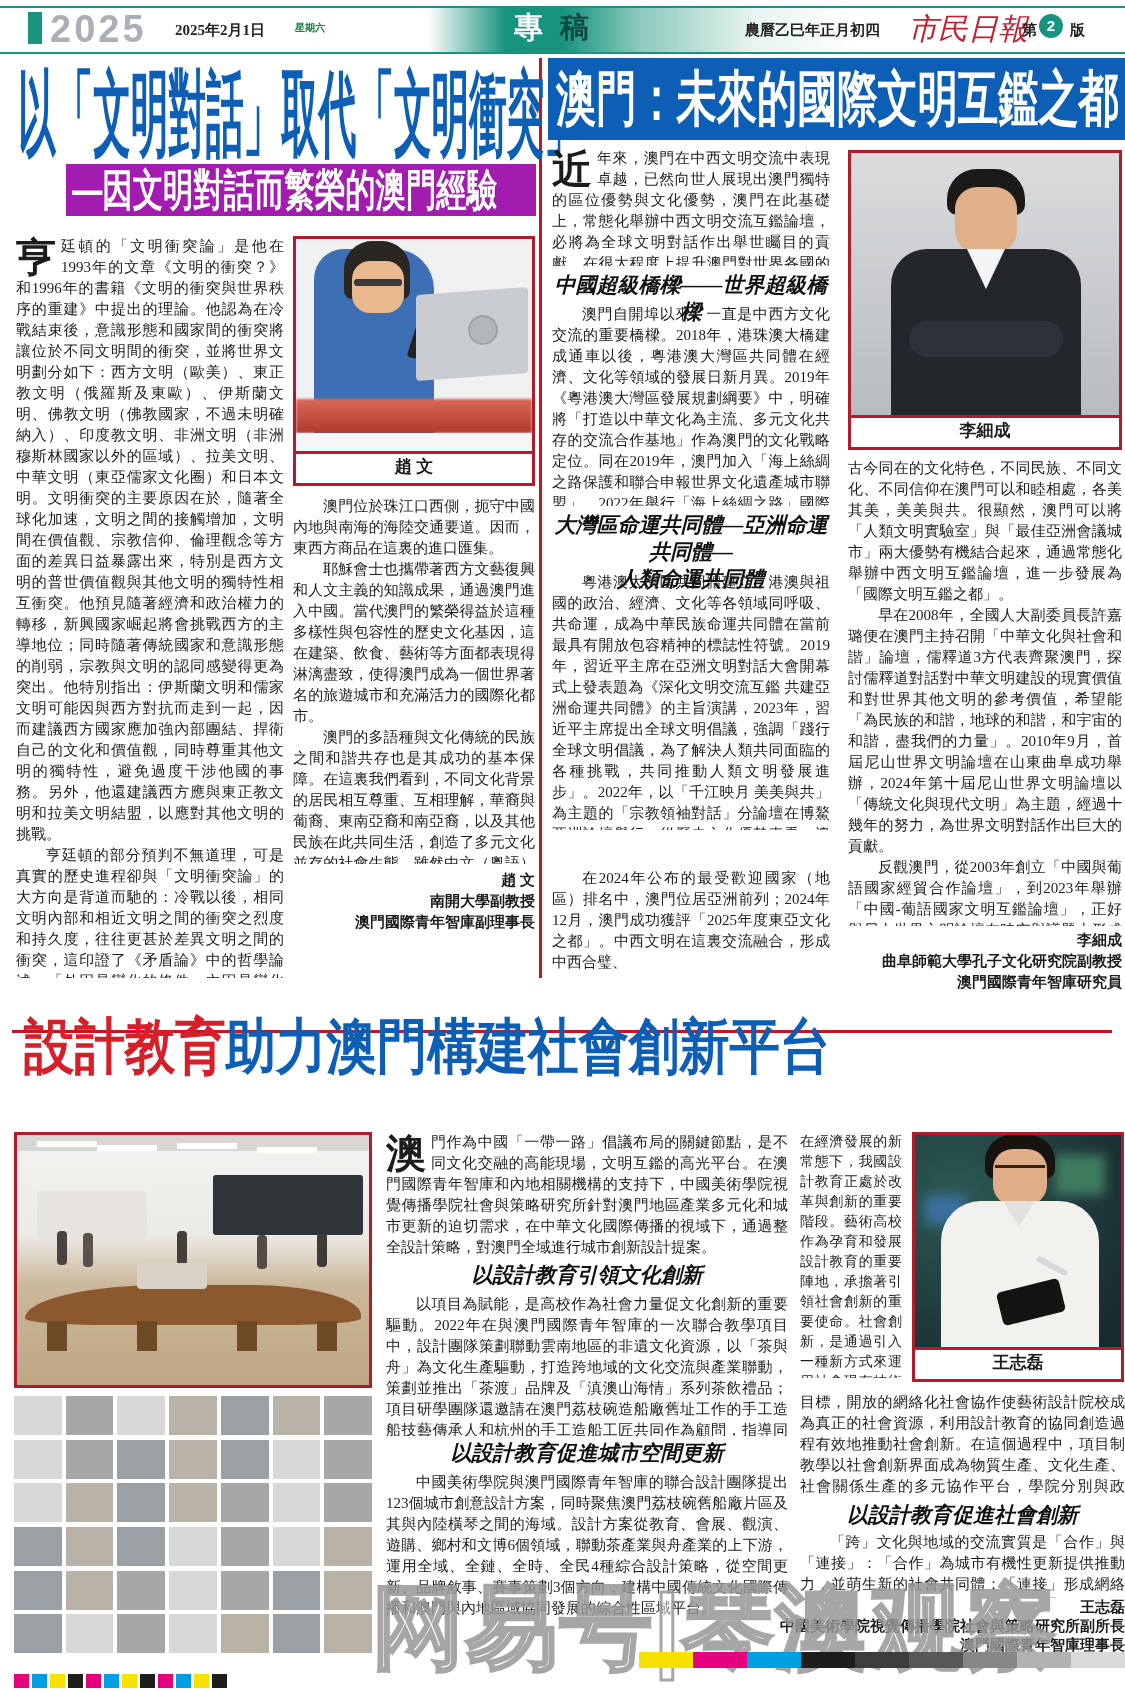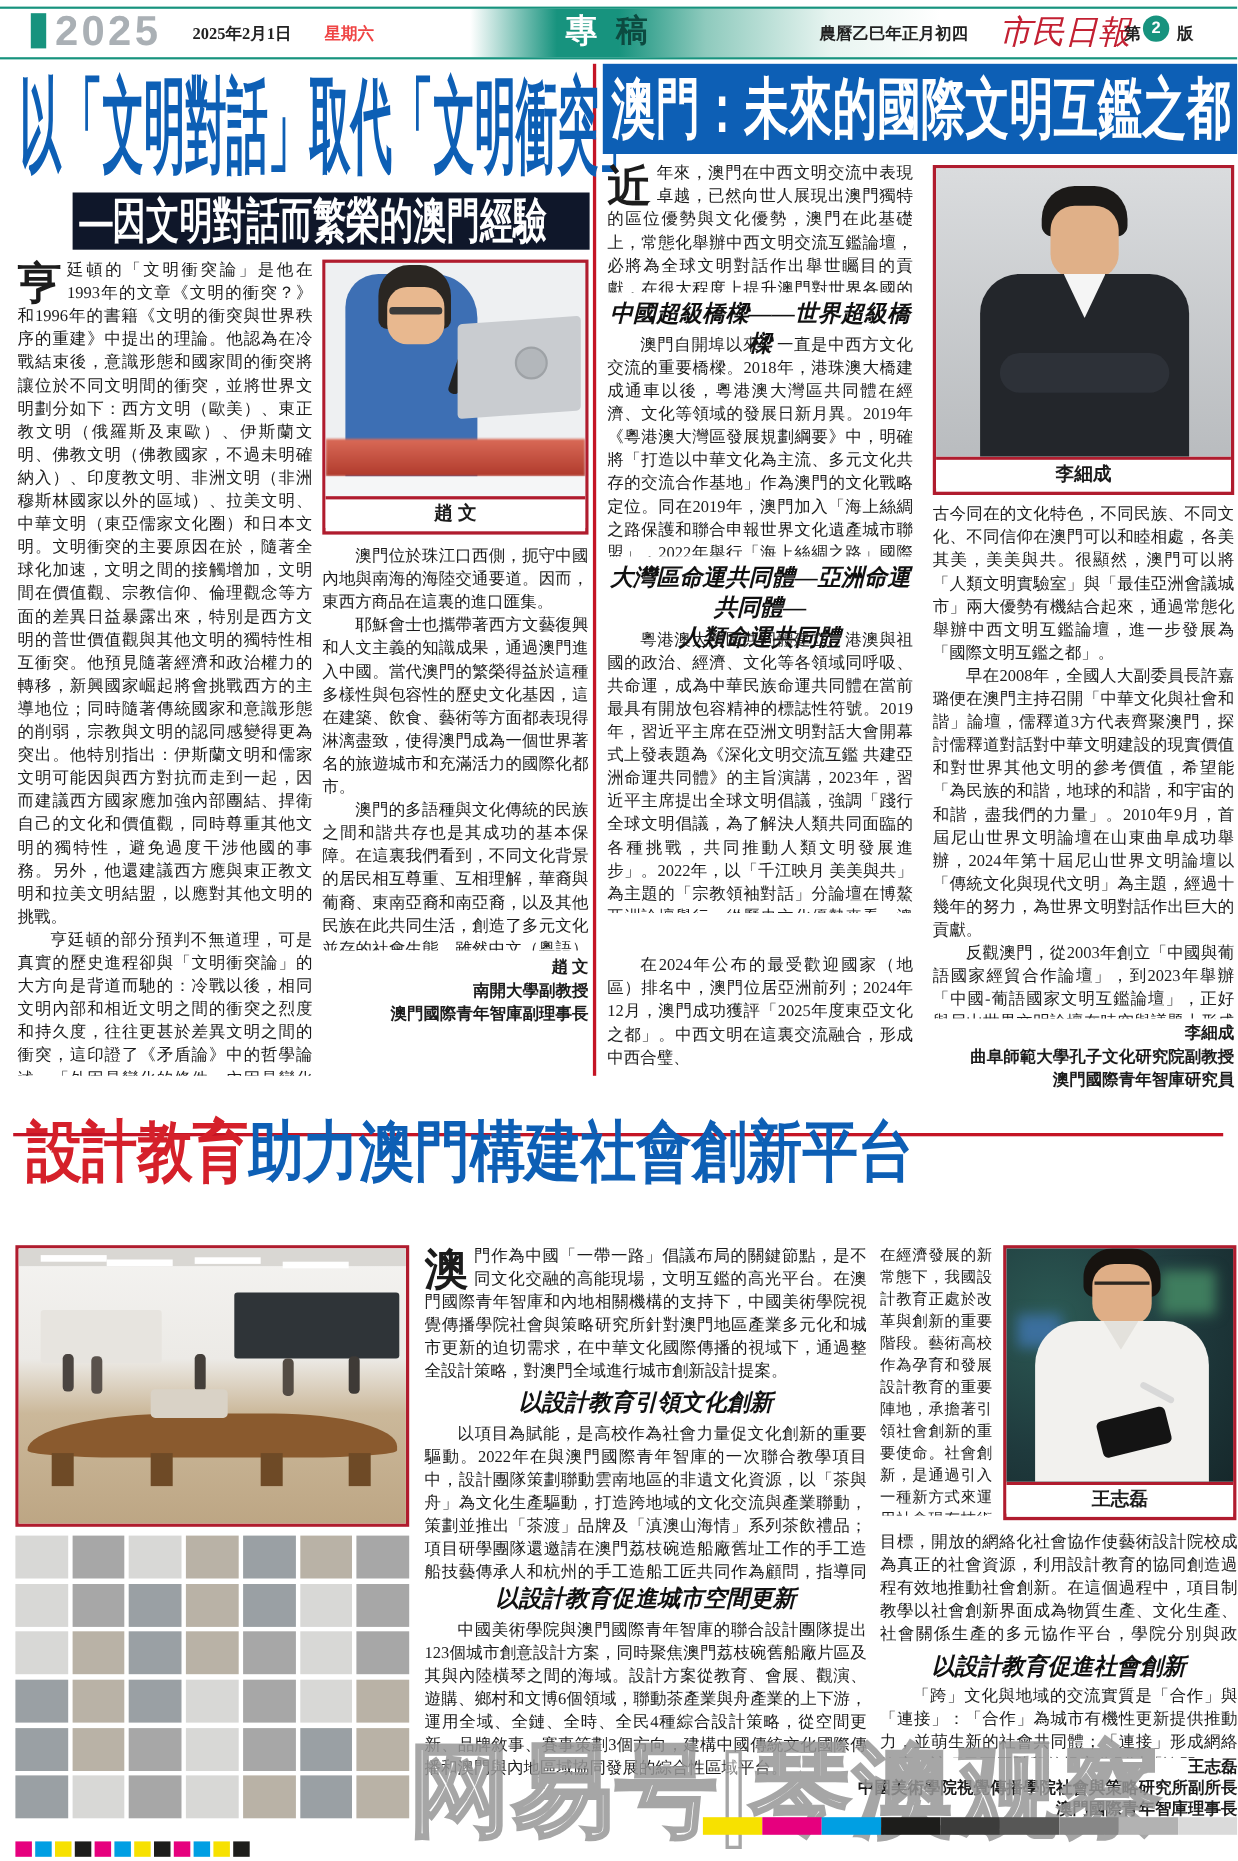--- a/index.html
+++ b/index.html
@@ -5,36 +5,36 @@
   html,body{margin:0;padding:0;background:#fff;}
   .page{position:relative;width:1125px;height:1692px;background:#ffffff;overflow:hidden;
         font-family:"Liberation Serif","DejaVu Serif",serif;color:#1c1c1c;}
   .abs{position:absolute;}
   
   .hdr{left:0;top:6px;width:1125px;height:44px;border-top:2px solid #17937e;border-bottom:2px solid #17937e;
        background:linear-gradient(90deg,#fff 0,#fff 38%,#17937e 45%,#17937e 50%,#8ecabd 57%,#e7f4f0 67%,#fff 76%);}
   .hdr-year{left:50px;top:8px;font-family:"Liberation Sans",sans-serif;font-size:38px;font-weight:bold;color:#aab0b5;letter-spacing:3px;}
   .hdr-sq{left:28px;top:12px;width:14px;height:32px;background:#17937e;}
   .hdr-date{left:175px;top:21px;font-size:15px;font-weight:bold;color:#222;}
-  .hdr-week{left:295px;top:21px;font-size:15px;font-weight:bold;color:#ef4444;}
+  .hdr-week{left:295px;top:21px;font-size:10px;font-weight:bold;color:#15803d;}
   .hdr-zh1{left:514px;top:8px;font-size:29px;font-weight:bold;color:#ffffff;font-family:"Liberation Sans",sans-serif;}
   .hdr-zh2{left:560px;top:8px;font-size:29px;font-weight:bold;color:#0c4a40;font-family:"Liberation Sans",sans-serif;}
   .hdr-lunar{left:745px;top:21px;font-size:15px;font-weight:bold;color:#222;}
   .hdr-paper{left:908px;top:9px;font-size:30px;font-weight:normal;color:#c32032;font-style:italic;}
   .hdr-pg{font-size:15px;font-weight:bold;color:#222;}
   .pgcircle{left:1039px;top:14px;width:24px;height:24px;border-radius:50%;background:#17937e;color:#fff;
             text-align:center;line-height:24px;font-size:15px;font-weight:bold;font-family:"Liberation Sans",sans-serif;}
   
   .vrule{width:3px;background:#c41425;}
   .hrule{height:3px;background:#c41425;}
   
   .squeeze{display:inline-block;transform-origin:0 50%;white-space:nowrap;}
   .hl-left{left:18px;top:60px;width:520px;height:108px;line-height:108px;font-family:"Liberation Sans",sans-serif;
            font-size:94px;font-weight:bold;color:#0d5fb5;}
-  .sub-bar{left:66px;top:175px;width:470px;height:52px;background:#0f172a;color:#fff;
+  .sub-bar{left:66px;top:164px;width:470px;height:52px;background:#a21caf;color:#fff;
            font-family:"Liberation Sans",sans-serif;font-size:44px;font-weight:bold;line-height:52px;padding-left:6px;box-sizing:border-box;}
   .hl-right{left:548px;top:58px;width:577px;height:82px;background:#0d5fb5;color:#fff;
             font-family:"Liberation Sans",sans-serif;font-size:60px;font-weight:bold;line-height:82px;padding-left:8px;box-sizing:border-box;}
   .hl-bottom{left:24px;top:1004px;width:1085px;height:86px;line-height:86px;font-family:Liberation Serif, serif;
              font-size:60px;font-weight:bold;}
   .red-t{color:#d5202a;} .blue-t{color:#0d5fb5;}
   
   .body-text{font-size:15px;line-height:21px;text-align:justify;overflow:hidden;}
   .body-text p{margin:0;text-indent:2em;}
   .body-text p.noindent{text-indent:0;}

